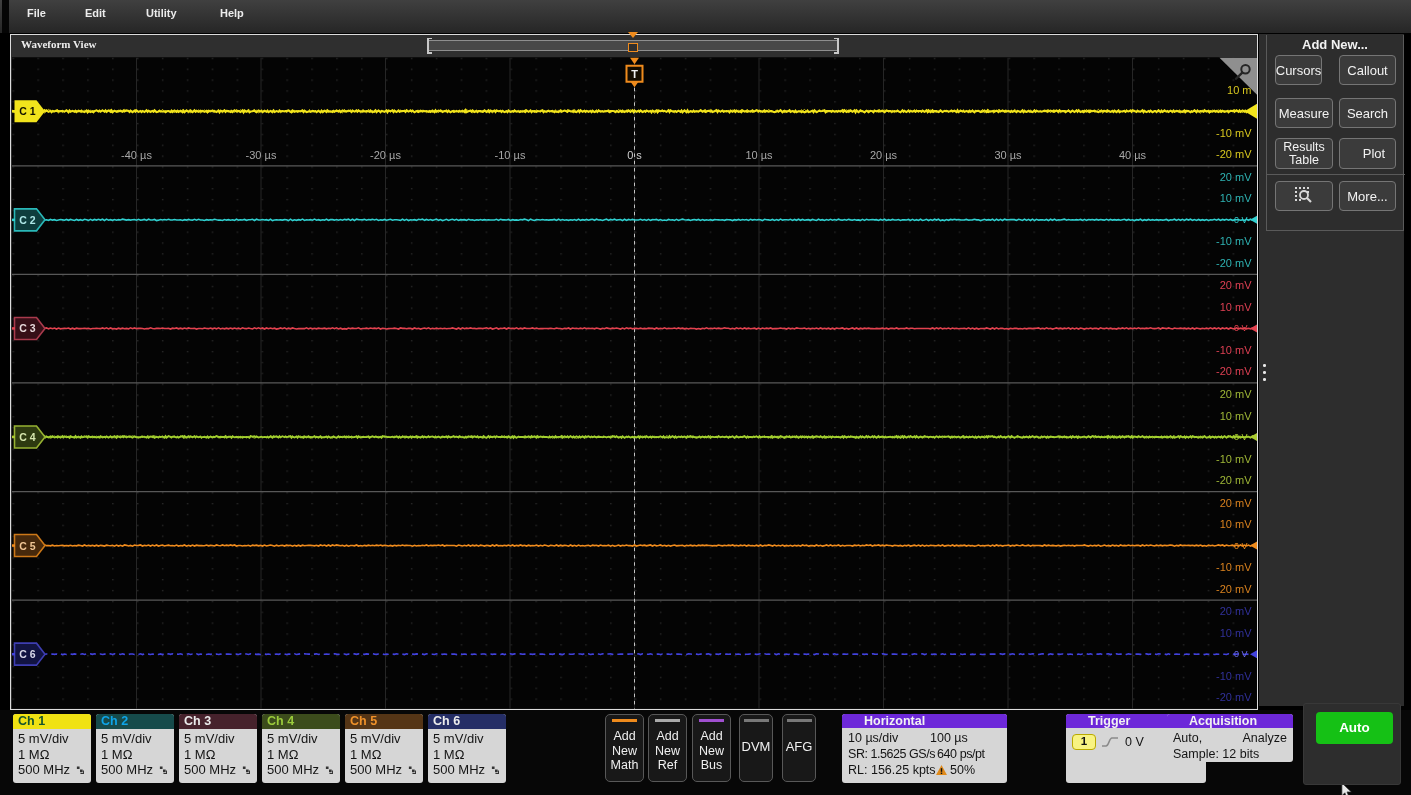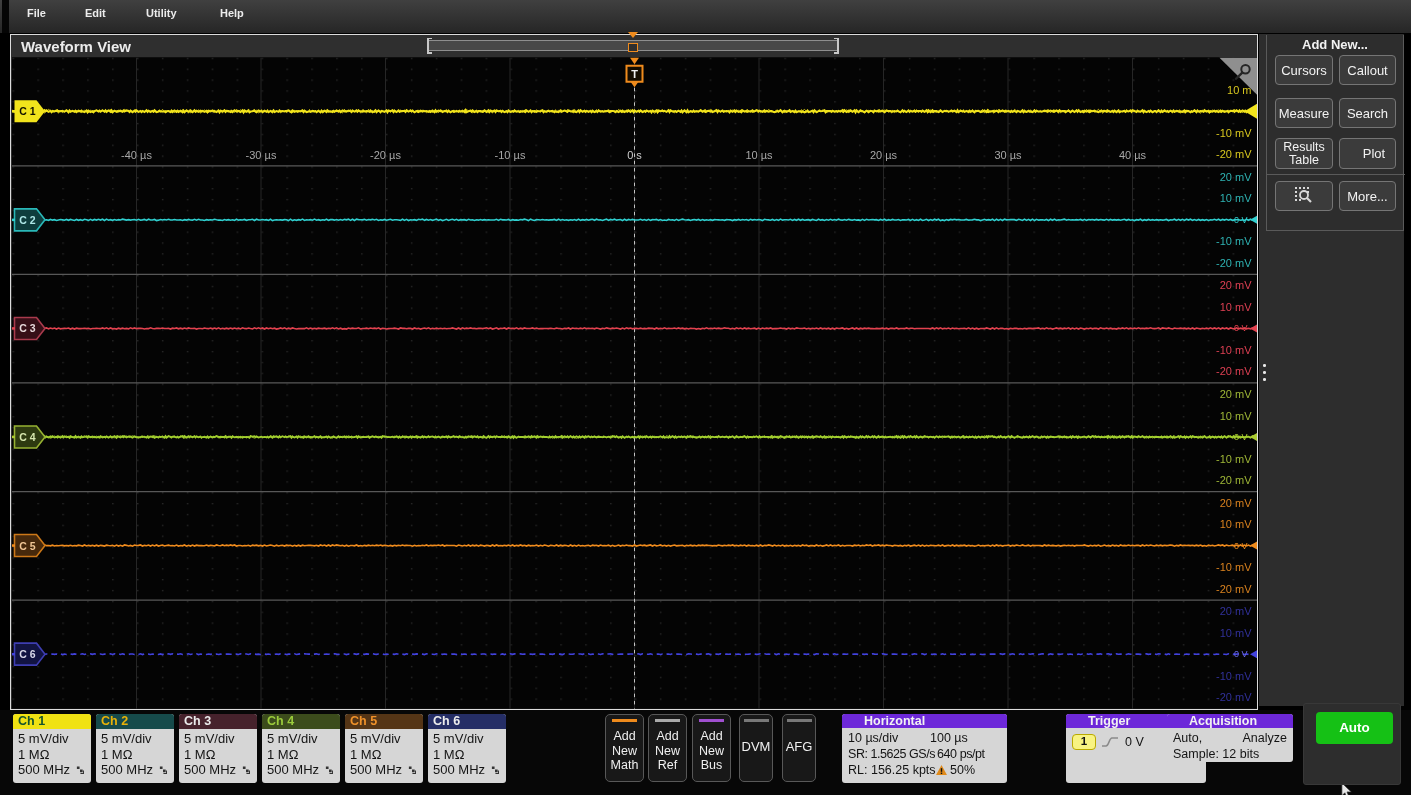--- a/index.html
+++ b/index.html
@@ -4,21 +4,21 @@
 * { margin:0; padding:0; box-sizing:border-box; }
 html,body { width:1411px; height:795px; background:#000; font-family:"Liberation Sans",sans-serif; overflow:hidden; }
 body { position:relative; }
 .abs { position:absolute; }
 
 #menubar { left:0; top:0; width:1411px; height:33px; background:linear-gradient(#404040,#262626); }
 #menubar .black { position:absolute; left:2px; top:0; width:7px; height:33px; background:#050505; }
 .menuitem { position:absolute; top:7px; color:#ececec; font-size:11px; font-weight:bold; }
 
 #wpanel { left:10px; top:34px; width:1248px; height:676px; border:1.5px solid #dcdcdc; background:#2f2f2f; }
-#wtitle { position:absolute; left:10px; top:3px; color:#ececec; font-size:15px; font-weight:bold; }
+#wtitle { position:absolute; left:10px; top:3px; color:#ececec; font-size:11px; font-weight:bold;font-family:Liberation Serif, serif; }
 #ruler { position:absolute; left:415.5px; top:5px; width:412px; height:10.5px; background:#484848; border-top:1px solid #8e8e8e; border-bottom:1px solid #8e8e8e; }
 .brk { position:absolute; top:-3.5px; width:2px; height:16px; background:#c8c8c8; }
 .brk:before, .brk:after { content:""; position:absolute; left:0; width:5px; height:1.5px; background:#c8c8c8; }
 .brk:after { bottom:0; }
 .brk.r:before, .brk.r:after { left:-3px; }
 #umark { position:absolute; left:201.5px; top:2px; width:10px; height:9px; border:1.5px solid #ef8b1d; background:#2f2f2f; }
 #topTri { position:absolute; left:201.5px; top:-9px; width:0; height:0; border-left:5px solid transparent; border-right:5px solid transparent; border-top:6.5px solid #ef8b1d; }
 
 #sidebar { left:1259px; top:34px; width:145px; height:672px; background:#2d2d2d; }
 #autopanel { left:1303px; top:703px; width:98px; height:82px; background:#2d2d2d; border:1px solid #383838; border-radius:3px; }
@@ -156,21 +156,21 @@
 <rect x="626.0" y="65" width="16" height="16" fill="#140c00" stroke="#ef8b1d" stroke-width="2"></rect>
 <text x="634.0" y="77.5" fill="#f0f0f0" font-size="11" font-weight="bold" text-anchor="middle">T</text>
 <polygon points="630.0,81 638.0,81 634.0,86.5" fill="#ef8b1d"></polygon>
 <polygon points="1219,57 1256.5,57 1256.5,94" fill="#8f8f8f"></polygon>
 <circle cx="1245" cy="68.5" r="4.2" fill="none" stroke="#262626" stroke-width="2"></circle>
 <line x1="1241.8" y1="71.8" x2="1235.5" y2="78" stroke="#262626" stroke-width="2.4" stroke-linecap="round"></line>
 </svg>
 <div id="sidebar" class="abs">
 <div id="addnewbox"></div>
 <div id="addnewtitle">Add New...</div>
-<div class="sbtn" style="left:16px; top:21px; width:58px; height:30px;">Cursors</div>
+<div class="sbtn" style="left:16px; top:21px; width:47px; height:30px;">Cursors</div>
 <div class="sbtn" style="left:80px; top:21px; width:57px; height:30px;">Callout</div>
 <div class="sbtn" style="left:16px; top:64px; width:58px; height:30px;">Measure</div>
 <div class="sbtn" style="left:80px; top:64px; width:57px; height:30px;">Search</div>
 <div class="sbtn" style="left:16px; top:104px; width:58px; height:31px; font-size:12.5px;">Results<br>Table</div>
 <div class="sbtn" style="left:80px; top:104px; width:57px; height:31px;padding-left:13px;">Plot</div>
 <div id="sep"></div>
 <div class="sbtn" style="left:16px; top:147px; width:58px; height:30px;">
 <svg width="20" height="20" viewBox="0 0 20 20">
         <g fill="#d8d8d8">
           <rect x="1" y="1" width="2" height="2"></rect>
@@ -196,21 +196,21 @@
 </div>
 <div id="bottombar" class="abs">
 <div class="chcard" style="left:13px;">
 <div class="chhead" style="background:#f0e213; color:#14532d;">Ch 1</div>
 <div class="chbody">5 mV/div<br>1 MΩ<br>500 MHz <svg class="mhzicon" viewBox="0 0 9 9">
           <path d="M1 0.5 h3 v3 h-3 z M4.5 4 h3 v3 h-3 z" fill="#333"></path>
           <path d="M5 8.5 L8.5 8.5 L8.5 5" stroke="#333" stroke-width="1.2" fill="none"></path>
         </svg></div>
 </div>
 <div class="chcard" style="left:96px;">
-<div class="chhead" style="background:#164b4b; color:#eab308;">Ch 2</div>
+<div class="chhead" style="background:#164b4b; color:#0ea5e9;">Ch 2</div>
 <div class="chbody">5 mV/div<br>1 MΩ<br>500 MHz <svg class="mhzicon" viewBox="0 0 9 9">
           <path d="M1 0.5 h3 v3 h-3 z M4.5 4 h3 v3 h-3 z" fill="#333"></path>
           <path d="M5 8.5 L8.5 8.5 L8.5 5" stroke="#333" stroke-width="1.2" fill="none"></path>
         </svg></div>
 </div>
 <div class="chcard" style="left:179px;">
 <div class="chhead" style="background:#46222c; color:#eaeaea;">Ch 3</div>
 <div class="chbody">5 mV/div<br>1 MΩ<br>500 MHz <svg class="mhzicon" viewBox="0 0 9 9">
           <path d="M1 0.5 h3 v3 h-3 z M4.5 4 h3 v3 h-3 z" fill="#333"></path>
           <path d="M5 8.5 L8.5 8.5 L8.5 5" stroke="#333" stroke-width="1.2" fill="none"></path>

